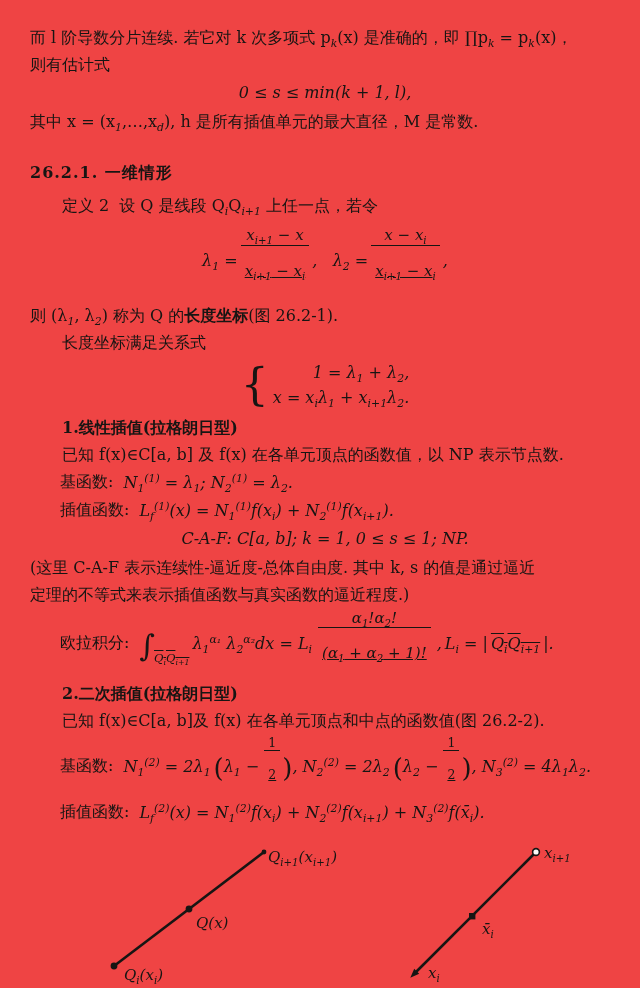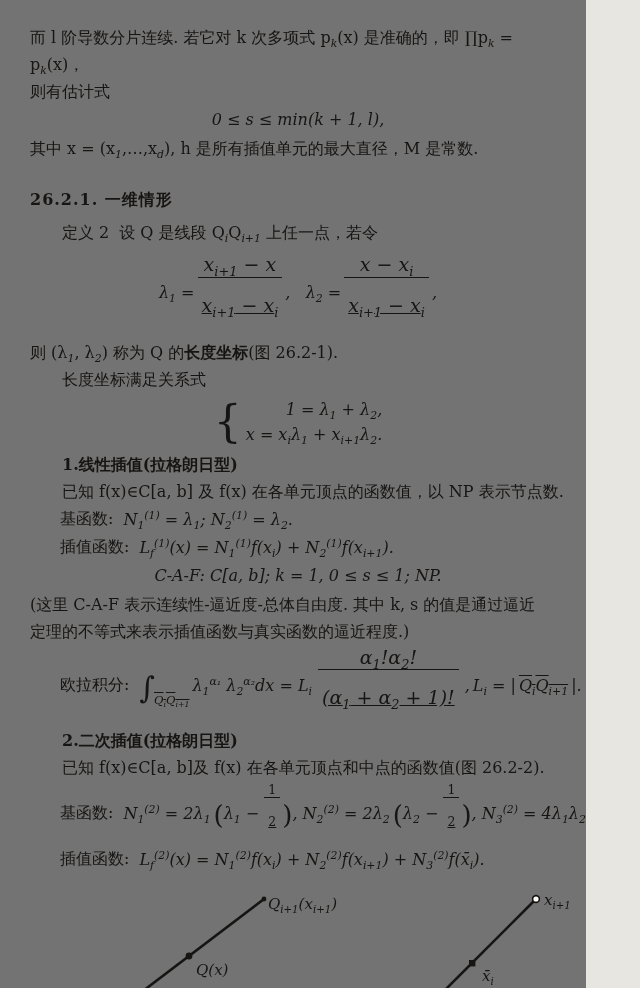--- a/index.html
+++ b/index.html
@@ -1,32 +1,32 @@
 <!DOCTYPE html>
 <html><head>
 <meta charset="utf-8">
 <style>
   html,body{margin:0;padding:0;background:#e8e6e0;}
   .page{
-    width:586px;height:988px;box-sizing:border-box;overflow:hidden;
-    background:#737373;color:#171513;
+    width:640px;height:988px;box-sizing:border-box;overflow:hidden;
+    background:#ef4444;color:#171513;
     font-family:"DejaVu Serif","Liberation Serif",serif;
     font-size:16px;position:relative;
     padding:24px 20px 0 30px;
   }
   p.body{margin:0;line-height:27px;}
   .indent{text-indent:2em;}
   .bold{font-weight:bold;}
   .h1{font-size:16px;font-weight:bold;margin:28px 0 8px 0;letter-spacing:1px;}
   .lbl{font-weight:normal;margin-right:10px;white-space:nowrap;}
   .m{font-style:italic;}
   .m sub,.m sup, sub,sup{font-size:68%;line-height:0;font-style:italic;}
   .disp{text-align:center;margin:2px 0;line-height:26px;}
   .lam{margin:7px 0 5px 0;}
-  .frac{display:inline-block;vertical-align:middle;text-align:center;font-size:19px;line-height:1.25;margin:0 3px;}
+  .frac{display:inline-block;vertical-align:middle;text-align:center;font-size:15px;line-height:1.25;margin:0 3px;}
   .frac .fnum{display:block;padding:0 4px;}
   .frac .fden{display:block;border-top:1.4px solid #171513;padding:16px 4px;text-decoration:underline;}
   .half{font-size:12.5px;line-height:1.2;margin:0 2px;}
   .sys{margin:4px 0;}
   .brace{font-size:44px;font-weight:300;vertical-align:middle;font-style:normal;}
   .sysl{display:inline-flex;flex-direction:column;text-align:right;vertical-align:middle;line-height:25px;margin-left:4px;}
   .formula-row{display:flex;align-items:center;padding-left:30px;min-height:27px;margin:1px 0;}
   .formula-row .m{margin-right:3px;white-space:nowrap;}
   .tall{min-height:48px;}
   .int{font-size:30px;font-style:normal;position:relative;top:2px;margin-right:1px;}

